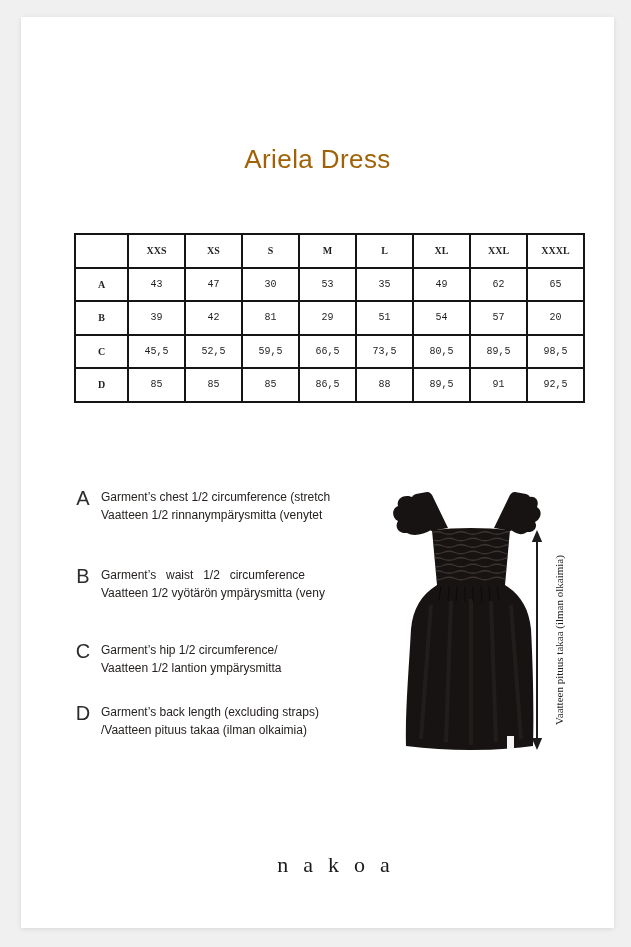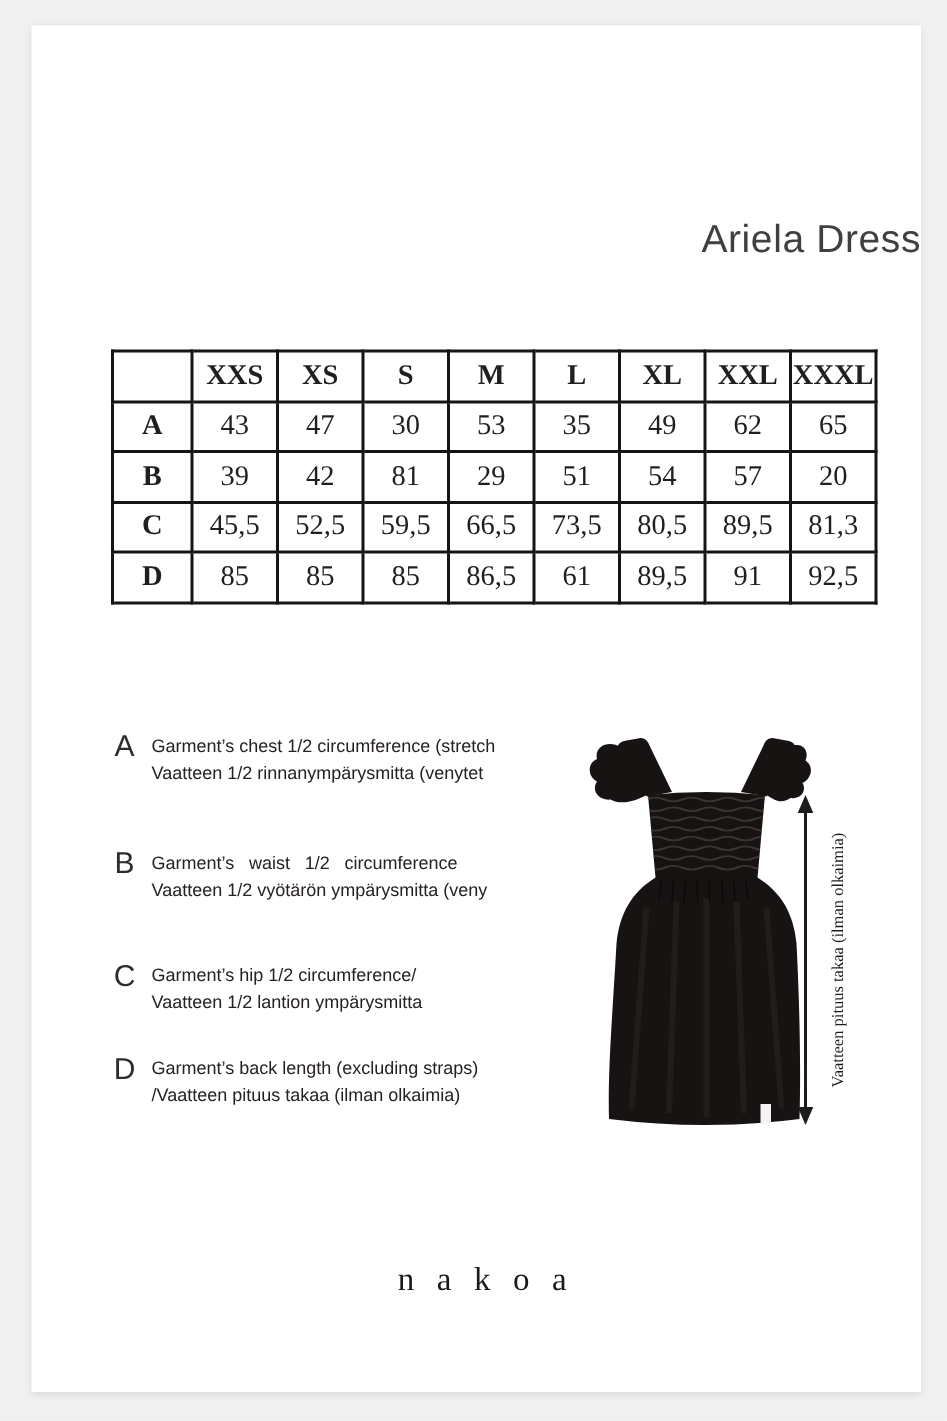--- a/index.html
+++ b/index.html
@@ -6,56 +6,56 @@
   .viewport {
     position:relative; width:631px; height:947px; overflow:hidden;
     background:#f0f0f0; font-family:"Liberation Sans", sans-serif;
   }
   .page {
     position:absolute; left:21px; top:17px; width:593px; height:911px;
     background:#ffffff; box-shadow:0 1px 5px rgba(0,0,0,0.10);
   }
   .title {
     position:absolute; left:21px; top:144px; width:593px; margin:0;
-    text-align:right; font-size:26px; font-weight:400; letter-spacing:0.4px;
-    color:#404040; font-family:"Liberation Sans", sans-serif;
+    text-align:center; font-size:26px; font-weight:400; letter-spacing:0.4px;
+    color:#a16207; font-family:"Liberation Sans", sans-serif;
   }
   table.size-table {
     position:absolute; left:74px; top:233px; width:509px;
     border-collapse:collapse; table-layout:fixed;
     font-family:"Liberation Serif", serif; color:#1f1f1f;
   }
   table.size-table th, table.size-table td {
     border:2px solid #151515; text-align:center; vertical-align:middle;
-    padding:0; height:31.5px; font-size:19px; overflow:hidden;
+    padding:0; height:31.5px; font-size:10px; overflow:hidden;
   }
   table.size-table thead th { font-weight:700; }
   table.size-table tbody th { font-weight:700; }
-  table.size-table td { font-weight:400; }
+  table.size-table td { font-weight:400;font-family:Liberation Mono, monospace; }
 
   .measure-block { position:absolute; left:70px; width:560px; color:#262220; }
   .measure-letter {
     position:absolute; left:0; top:-2px; width:26px; text-align:center;
     font-size:20px; color:#2c2c2c;
   }
   .measure-lines { margin-left:31px; font-size:12px; line-height:17.5px; white-space:nowrap; }
   .measure-lines .spread { word-spacing:6.5px; }
 
   .photo {
     position:absolute; left:331px; top:467px; width:283px; height:295px;
     background:#ffffff;
   }
   .arrow-label {
     position:absolute; left:109px; top:166px; width:240px; height:14px;
     transform:rotate(-90deg); transform-origin:50% 50%;
     text-align:center; font-family:"Liberation Serif", serif;
     font-size:11px; color:#1d1d1d; white-space:nowrap;
   }
   .logo {
-    position:absolute; left:21px; top:836px; width:593px; margin:4px;
+    position:absolute; left:21px; top:836px; width:593px; margin:16px;
     text-align:center; font-family:"Liberation Serif", serif;
     font-size:22px; font-weight:400; letter-spacing:15px; padding-left:15px;
     box-sizing:border-box; color:#1a1a1a;
   }
 </style>
 </head>
 <body>
 
 <div class="viewport">
   <div class="page"></div>
@@ -112,29 +112,29 @@
         </tr>
         <tr>
           <th>C</th>
           <td>45,5</td>
           <td>52,5</td>
           <td>59,5</td>
           <td>66,5</td>
           <td>73,5</td>
           <td>80,5</td>
           <td>89,5</td>
-          <td>81,3</td>
+          <td>98,5</td>
         </tr>
         <tr>
           <th>D</th>
           <td>85</td>
           <td>85</td>
           <td>85</td>
           <td>86,5</td>
-          <td>61</td>
+          <td>88</td>
           <td>89,5</td>
           <td>91</td>
           <td>92,5</td>
         </tr>
       </tbody>
   </table>
 
   <div id="measurements">
       <div class="measure-block" style="top: 489px;">
         <div class="measure-letter">A</div>

